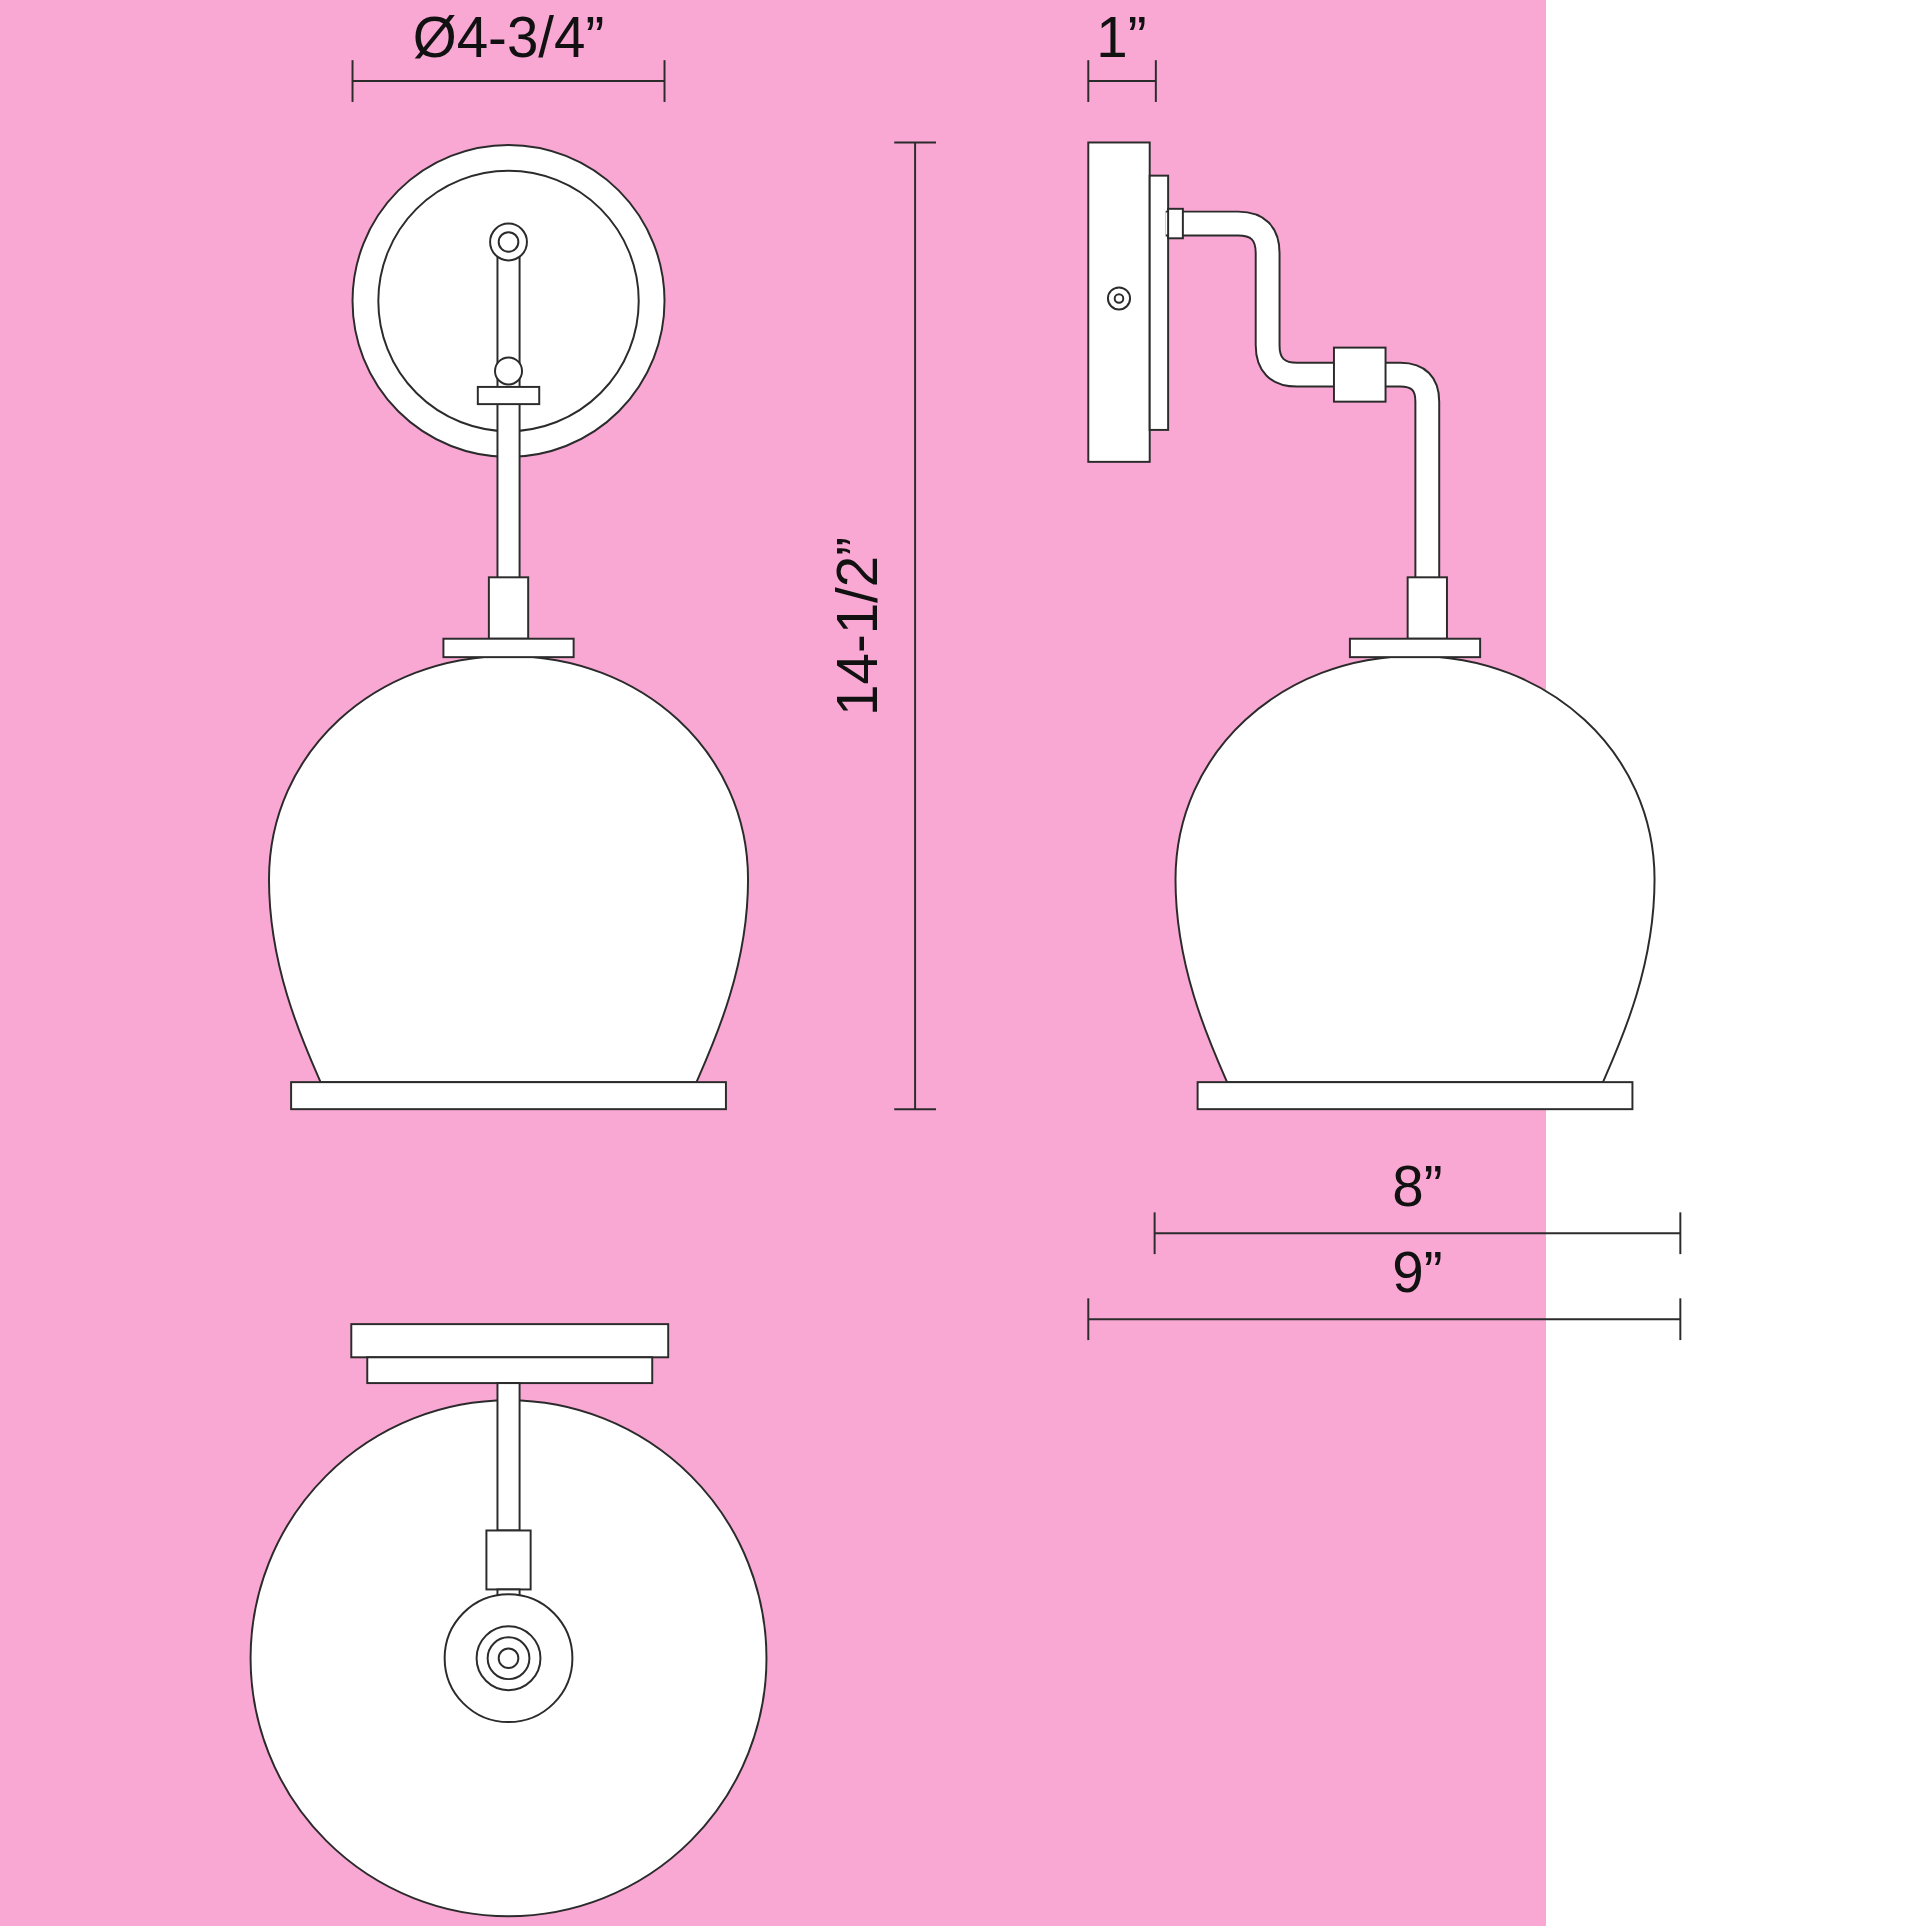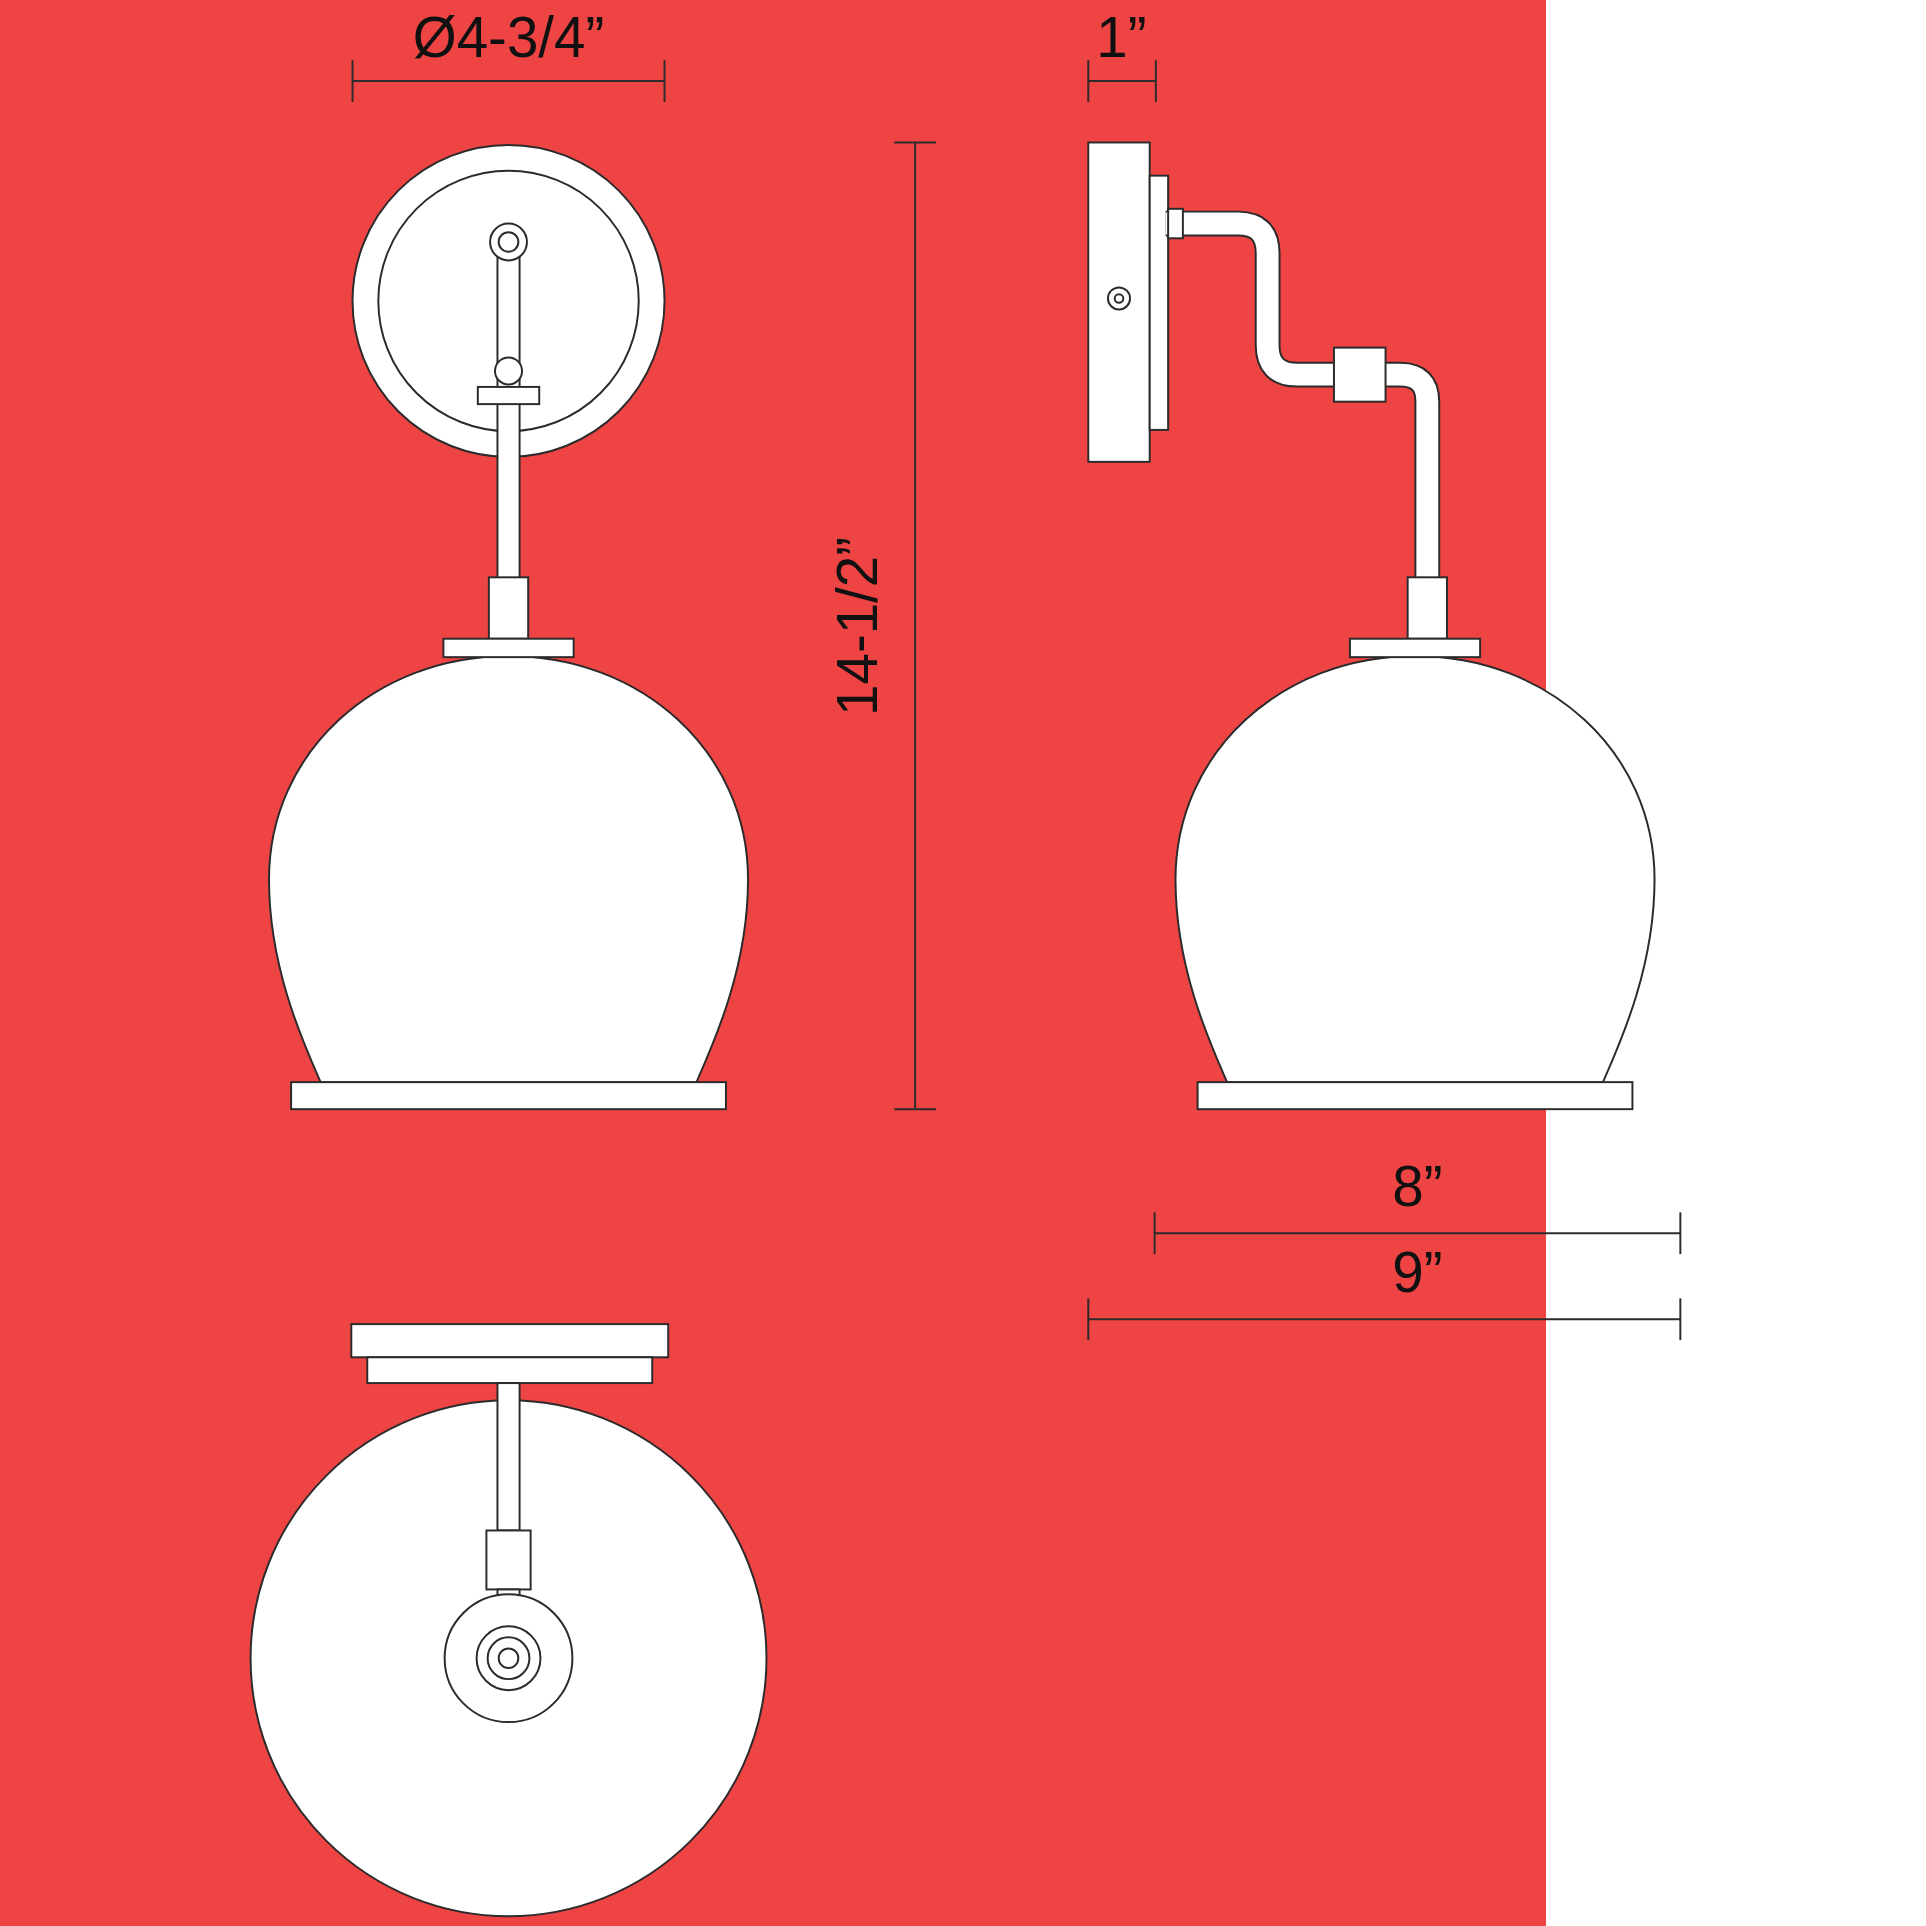--- a/index.html
+++ b/index.html
@@ -4,21 +4,21 @@
 <style>
   html, body {
     margin: 0;
     padding: 0;
     background: #ffffff;
   }
   .canvas {
     position: relative;
     width: 1546px;
     height: 1926px;
-    background: #ef4444;
+    background: #f9a8d4;
   }
   svg {
     display: block;
   }
   svg text {
     font-family: "Liberation Sans", "DejaVu Sans", sans-serif;
   }
   .ln {
     stroke: #2b2b2b;
     stroke-width: 1.6;

